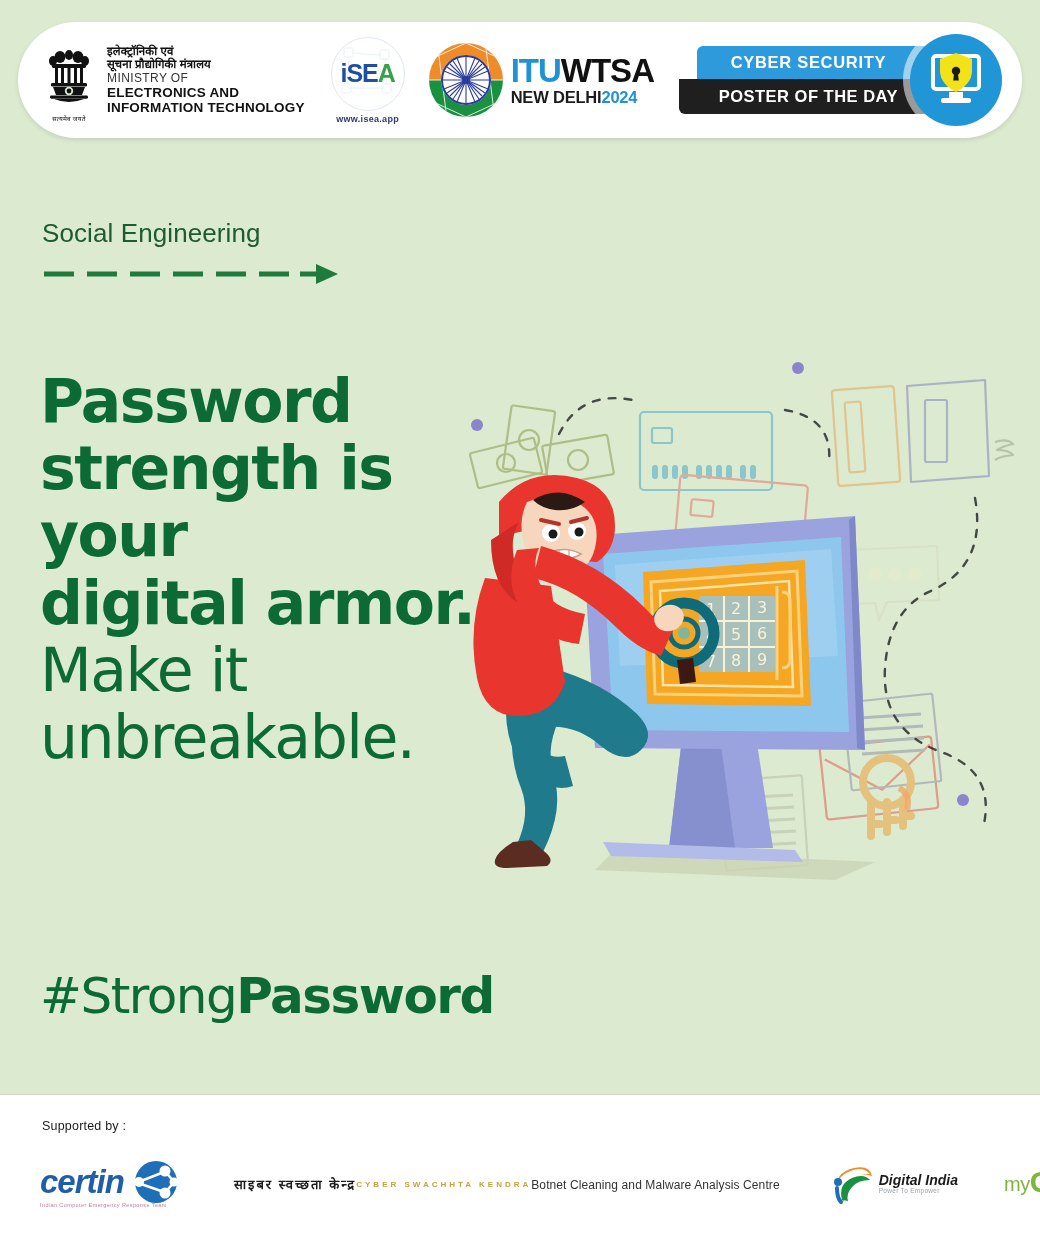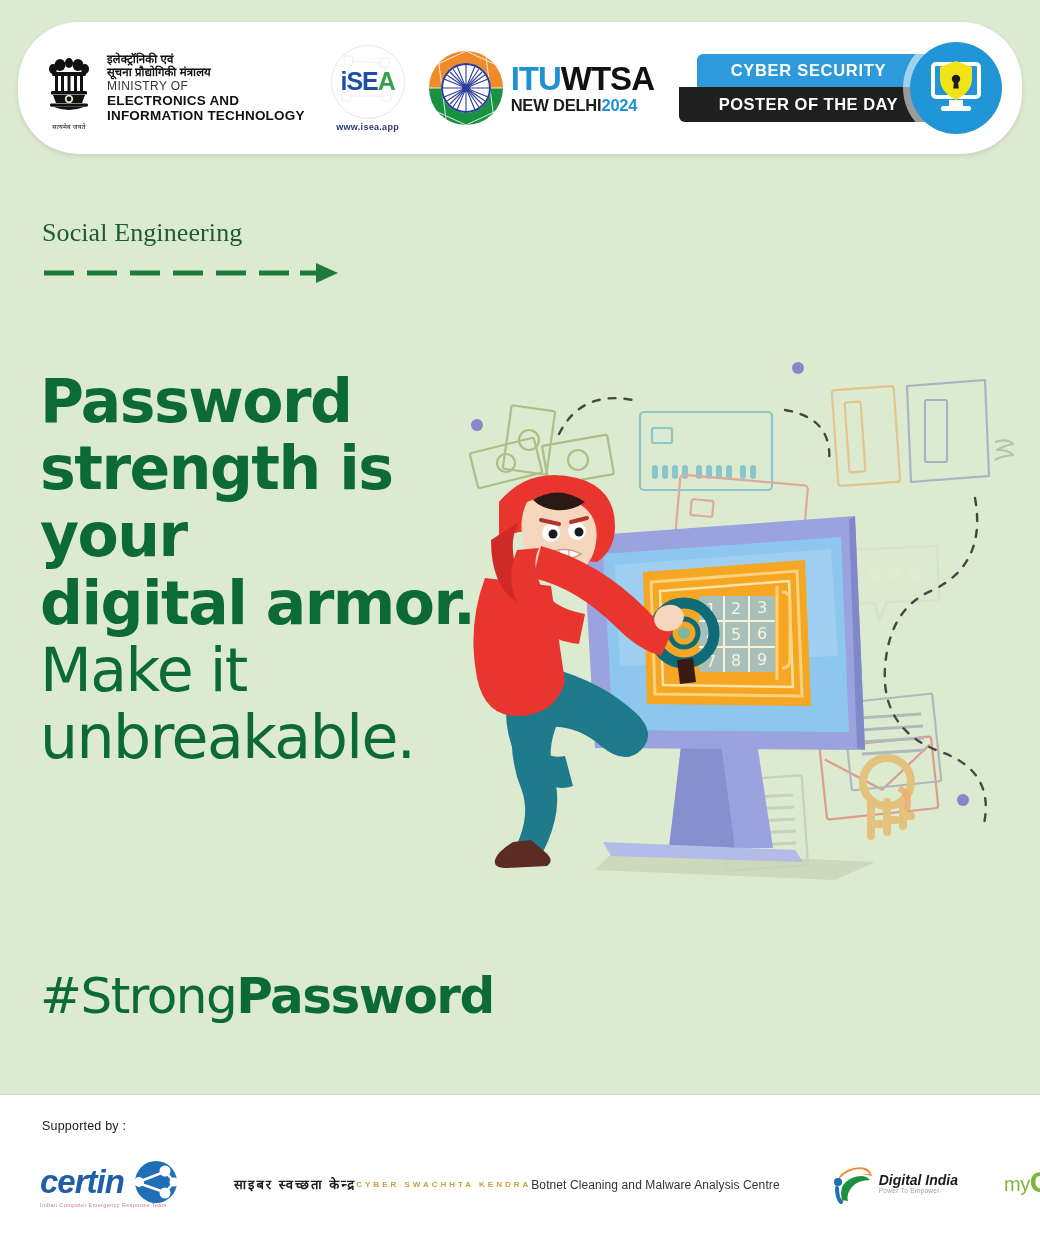--- a/index.html
+++ b/index.html
@@ -12,21 +12,21 @@
   .poster{
     position:relative;
     width:1040px;height:1247px;
     background:#dcead0;
     overflow:hidden;
   }
 
   
   .header-bar{
     position:absolute;left:18px;top:22px;
-    width:1004px;height:132px;
+    width:1004px;height:116px;
     background:#ffffff;
     border-radius:61px;
     box-shadow:0 2px 5px rgba(0,0,0,.10);
     display:flex;align-items:center;
   }
   .emblem-block{display:flex;align-items:center;margin-left:22px;}
   .emblem{
     width:58px;height:86px;position:relative;flex:none;
     display:flex;flex-direction:column;align-items:center;justify-content:flex-end;
   }
@@ -82,21 +82,21 @@
     width:92px;height:92px;border-radius:50%;background:#2196d6;
     margin-left:-58px;position:relative;z-index:2;
     display:flex;align-items:center;justify-content:center;
     box-shadow:0 0 0 7px rgba(255,255,255,.55);
   }
 
   
   .se-wrap{position:absolute;left:42px;top:218px;}
   .se-title{
     font-size:26px;color:#1d5c2e;letter-spacing:.1px;font-weight:400;
-    font-family:Liberation Serif, serif;
+    font-family:Liberation Sans, sans-serif;
   }
   .se-arrow{margin-top:14px;}
 
   
   .headline{
     position:absolute;left:40px;top:368px;width:470px;
     color:#0c6b35;line-height:1.12;
     font-family:"DejaVu Sans", sans-serif;
   }
   .headline .bold{font-weight:700;font-size:60px;letter-spacing:-1.5px;display:block;}

